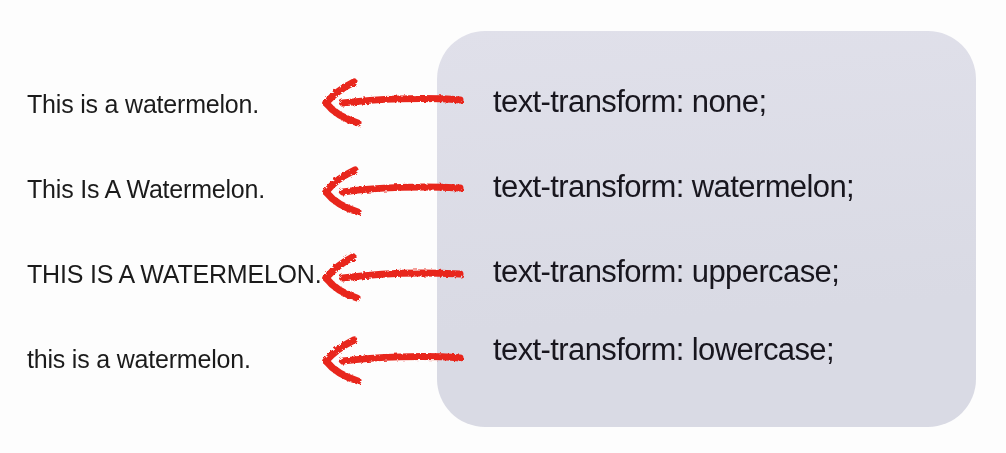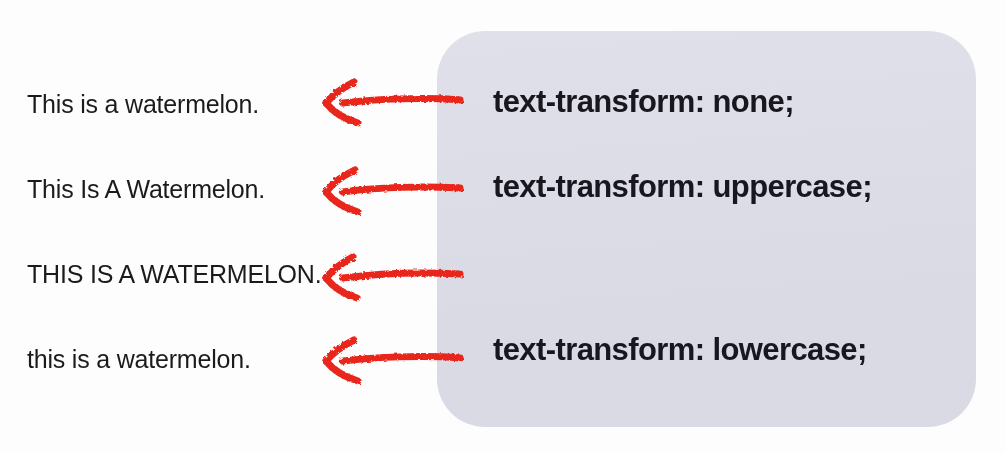--- a/index.html
+++ b/index.html
@@ -26,21 +26,21 @@
     line-height: 28px;
     letter-spacing: -0.2px;
     color: var(--example-text, #1b1b1b);
     white-space: nowrap;
   }
   .code-text {
     position: absolute;
     left: 493px;
     font-size: 31px;
     line-height: 36px;
-    font-weight: 700;
+    font-weight: 400;
     letter-spacing: -0.6px;
     color: var(--code-text, #18161e);
     white-space: nowrap;
     font-family: "Liberation Sans", sans-serif;
   }
   .ex-1 { top: 90px; }
   .ex-2 { top: 175px; }
   .ex-3 { top: 260px; }
   .ex-4 { top: 345px; }
   .code-1 { top: 84px; }
@@ -80,21 +80,22 @@
   </svg>
 
   <div class="code-panel"></div>
 
   <div class="example-text ex-1">This is a watermelon.</div>
   <div class="example-text ex-2">This Is A Watermelon.</div>
   <div class="example-text ex-3">THIS IS A WATERMELON.</div>
   <div class="example-text ex-4">this is a watermelon.</div>
 
   <div class="code-text code-1">text-transform: none;</div>
-  <div class="code-text code-2">text-transform: uppercase;</div>
+  <div class="code-text code-2">text-transform: watermelon;</div>
+  <div class="code-text code-3">text-transform: uppercase;</div>
   <div class="code-text code-4">text-transform: lowercase;</div>
 
   <svg class="arrow arr-1" viewBox="0 0 144 52" aria-hidden="true">
     <g filter="url(#crayon)">
       <path d="M 23 27 C 55 23 105 21 140 24"></path>
       <path d="M 34 6 C 22 12 12 20 6 27"></path>
       <path d="M 6 27 C 13 36 25 43 38 47"></path>
     </g>
   </svg>
   <svg class="arrow arr-2" viewBox="0 0 144 52" aria-hidden="true">

